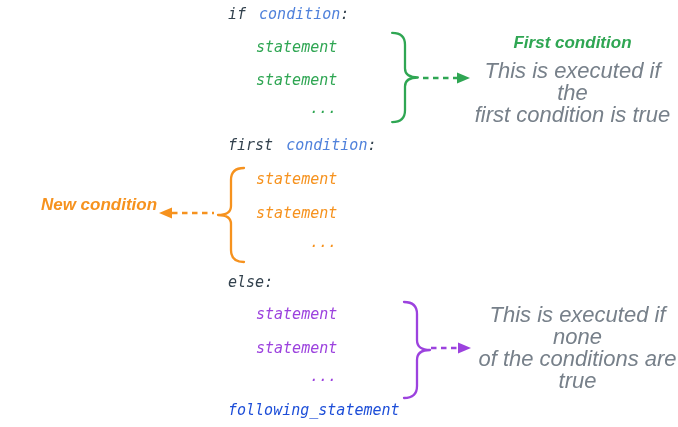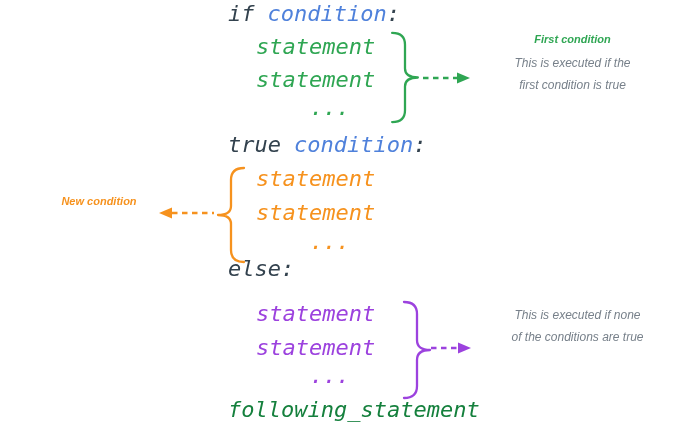--- a/index.html
+++ b/index.html
@@ -3,58 +3,58 @@
 <meta charset="utf-8">
 <style>
   * { margin:0; padding:0; box-sizing:border-box; }
   html,body { background:#ffffff; }
   #canvas {
     position:relative; width:678px; height:427px; background:#ffffff;
     overflow:hidden;
   }
   .code {
     position:absolute; font-family:"DejaVu Sans Mono", monospace;
-    font-style:italic; font-size:22px; line-height:26px; white-space:pre;
+    font-style:italic; font-size:15px; line-height:26px; white-space:pre;
     color:#33424e;
   }
   .kw, .colon { color:#33424e; }
   .arg { color:#4f81db; margin-left:13px; }
   .green  { color:#2fa653; }
   .orange { color:#f6921e; }
   .purple { color:#9c42de; }
-  .gray   { color:#15803d; }
+  .gray   { color:#1d4ed8; }
   .ann {
     position:absolute; text-align:center;
     font-family:"Liberation Sans","DejaVu Sans",sans-serif; font-style:italic;
   }
-  .ann-title { font-weight:bold; font-size:11px; margin-bottom:7px; }
-  .ann-body  { color:#77808a; font-size:12px; line-height:22px; white-space:pre-line; }
+  .ann-title { font-weight:bold; font-size:17px; margin-bottom:7px; }
+  .ann-body  { color:#77808a; font-size:22px; line-height:22px; white-space:pre-line; }
   .t-green  { color:#2fa653; }
   .t-orange { color:#f6921e;margin-top:24px; }
   .t-purple { color:#9c42de; }
   svg.deco { position:absolute; overflow:visible; display:block; }
 </style>
 </head>
 <body>
 
 <div id="canvas">
 
   <div class="code" style="left:228px; top:1px;"><span class="kw">if</span><span class="arg">condition</span><span class="colon">:</span></div>
 
   <div class="code green" style="left:256px; top:34px;">statement</div>
   <div class="code green" style="left:256px; top:67px;">statement</div>
   <div class="code green" style="left:310px; top:95px;">...</div>
 
-  <div class="code" style="left:228px; top:132px;"><span class="kw">true</span><span class="arg">condition</span><span class="colon">:</span></div>
+  <div class="code" style="left:228px; top:132px;"><span class="kw">first</span><span class="arg">condition</span><span class="colon">:</span></div>
 
   <div class="code orange" style="left:256px; top:166px;">statement</div>
   <div class="code orange" style="left:256px; top:200px;">statement</div>
   <div class="code orange" style="left:310px; top:229px;">...</div>
 
-  <div class="code" style="left:228px; top:256px;"><span class="kw">else</span><span class="colon">:</span></div>
+  <div class="code" style="left:228px; top:269px;"><span class="kw">else</span><span class="colon">:</span></div>
 
   <div class="code purple" style="left:256px; top:301px;">statement</div>
   <div class="code purple" style="left:256px; top:335px;">statement</div>
   <div class="code purple" style="left:310px; top:363px;">...</div>
 
   <div class="code gray" style="left:228px; top:397px;">following_statement</div>
 
   <svg class="deco" style="left:388px; top:31px;" width="34" height="93" viewBox="0 0 34 94">
     <path d="M4,2 Q17,2 17,14 L17,38 Q17,47 30,47 Q17,47 17,56 L17,80 Q17,92 4,92" fill="none" stroke="#2fa653" stroke-width="2.3" stroke-linecap="round" stroke-linejoin="round"></path>
   </svg>

